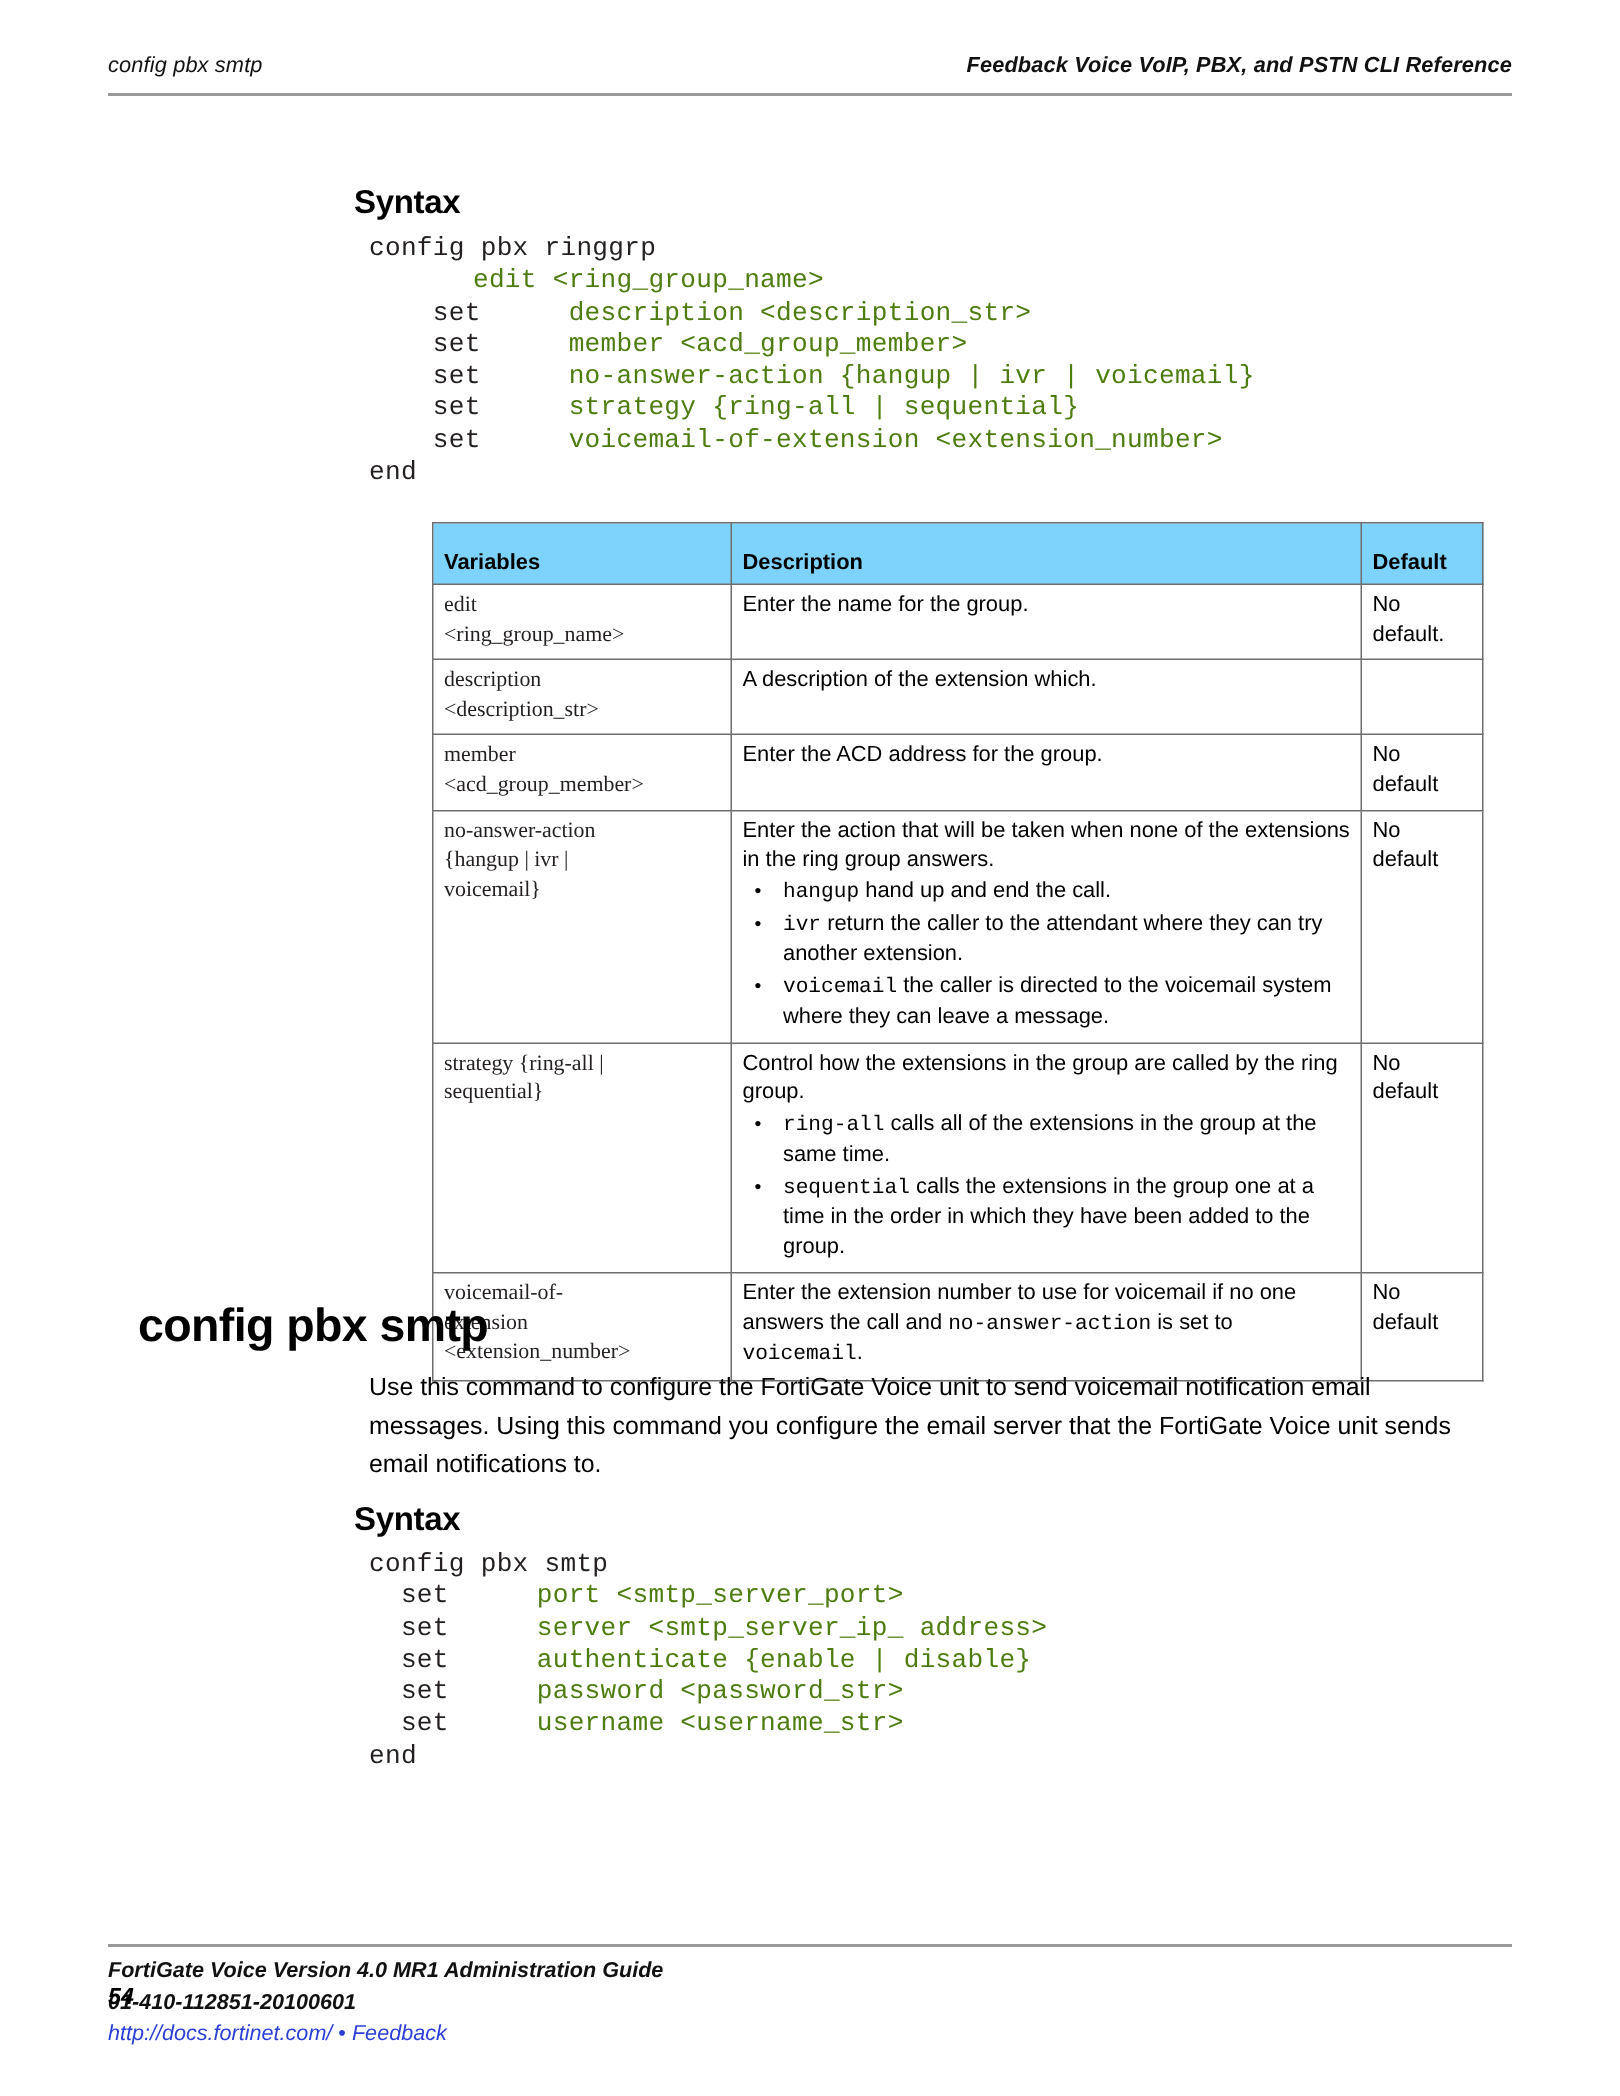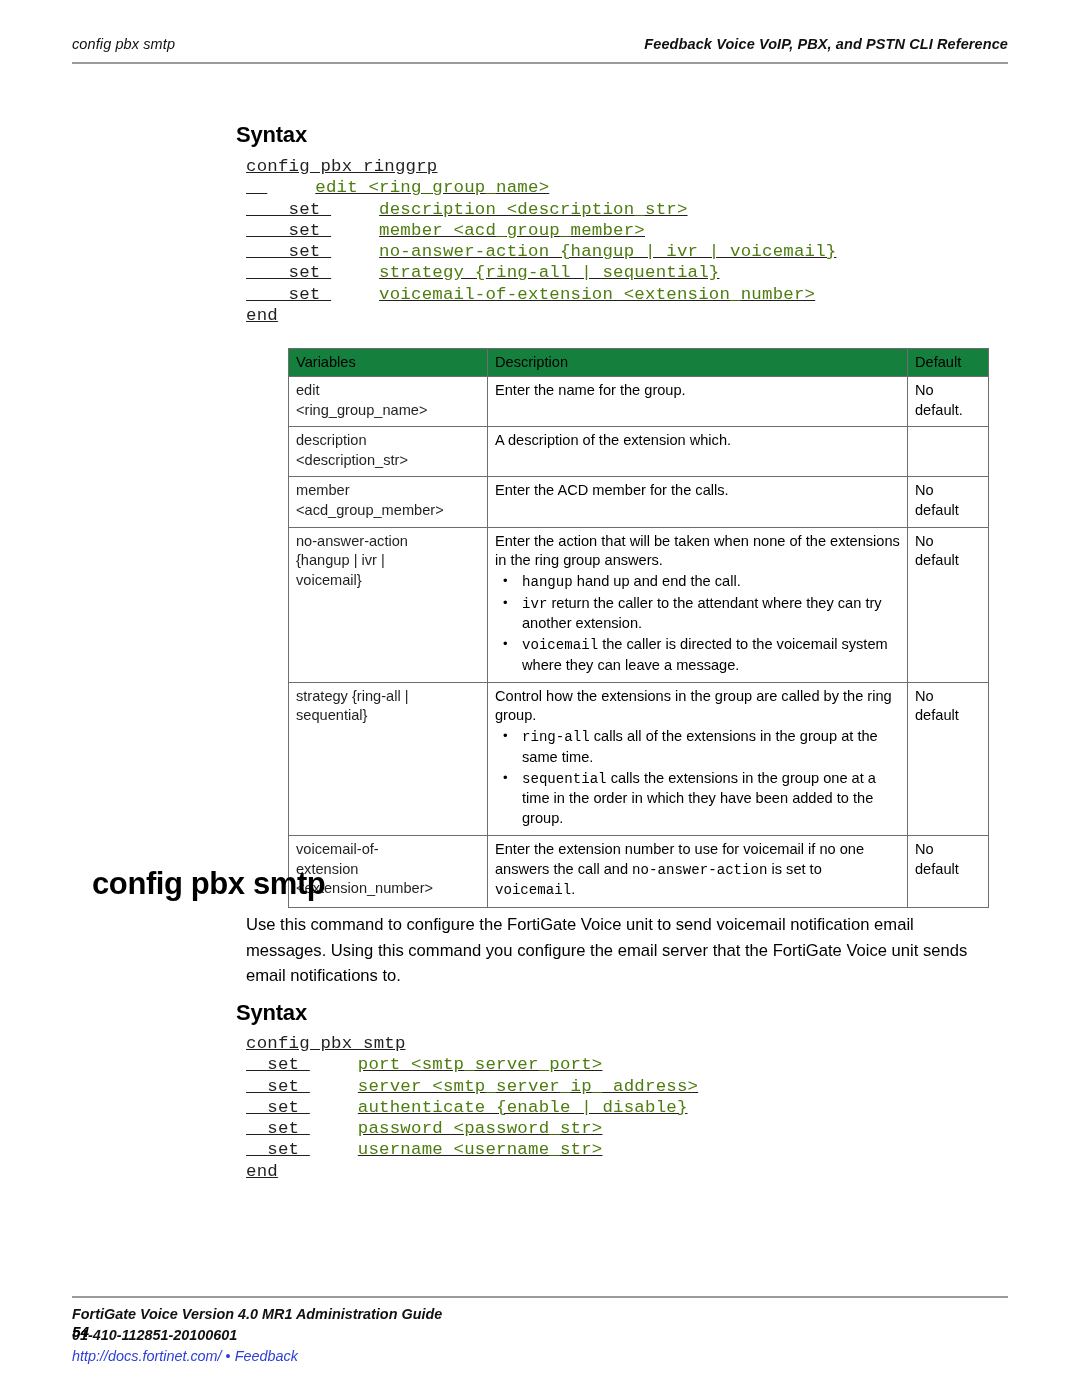--- a/index.html
+++ b/index.html
@@ -80,52 +80,52 @@
     position: absolute;
     left: 246px;
     font-family: "Liberation Mono", "DejaVu Sans Mono", monospace;
     font-size: 17.4px;
     line-height: 21.3px;
     color: #231f20;
     white-space: pre;
     letter-spacing: 0.2px;
   }
   .code .kw { color: #4d7c0f; margin-left: 48px; }
-  .code .ln { display: block; text-decoration: underline; }
+  .code .ln { display: block; }
 
   
   table.vars {
     position: absolute;
     left: 288px;
     top: 348px;
     width: 700px;
     border-collapse: collapse;
     table-layout: fixed;
   }
   table.vars th,
   table.vars td {
     border: 1px solid #6e6e6e;
     vertical-align: top;
     padding: 4px 7px 6px 7px;
     text-align: left;
   }
   table.vars th {
-    background: #15803d;
+    background: #7dd3fc;
     font-size: 14.6px;
-    font-weight: 400;
-    padding-top: 5px;
+    font-weight: 700;
+    padding-top: 18px;
     padding-bottom: 6px;
   }
   table.vars td {
     font-size: 14.6px;
     line-height: 19.6px;
   }
   td.var, td.def { }
   td.var {
-    font-family: Liberation Sans, sans-serif;
+    font-family: Liberation Serif, serif;
     font-size: 14.3px;
     line-height: 20.5px;
     color: #231f20;
   }
   td.desc { line-height: 19.8px; }
   td.def  { line-height: 19.8px; }
   .mono {
     font-family: "Liberation Mono", "DejaVu Sans Mono", monospace;
     font-size: 14.1px;
   }
@@ -220,21 +220,21 @@
           <td class="desc"><span>Enter the name for the group.</span></td>
           <td class="def">No<br>default.</td>
         </tr>
         <tr>
           <td class="var">description<br>&lt;description_str&gt;</td>
           <td class="desc"><span>A description of the extension which.</span></td>
           <td class="def"></td>
         </tr>
         <tr>
           <td class="var">member<br>&lt;acd_group_member&gt;</td>
-          <td class="desc"><span>Enter the ACD member for the calls.</span></td>
+          <td class="desc"><span>Enter the ACD address for the group.</span></td>
           <td class="def">No<br>default</td>
         </tr>
         <tr>
           <td class="var">no-answer-action<br>{hangup | ivr |<br>voicemail}</td>
           <td class="desc"><span>Enter the action that will be taken when none of the extensions in the ring group answers.</span><ul class="blist">
               <li><span class="mono">hangup</span><span> hand up and end the call.</span></li>
               <li><span class="mono">ivr</span><span> return the caller to the attendant where they can try another extension.</span></li>
               <li><span class="mono">voicemail</span><span> the caller is directed to the voicemail system where they can leave a message.</span></li>
             </ul></td>
           <td class="def">No<br>default</td>

